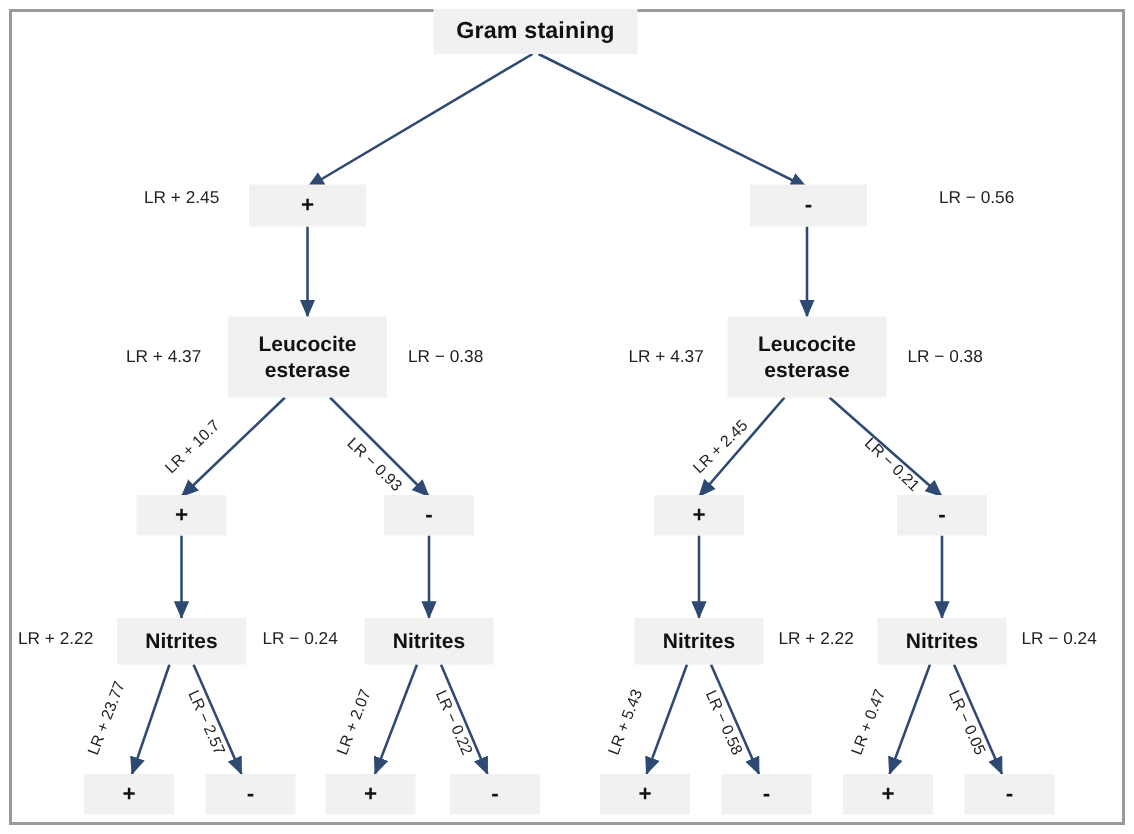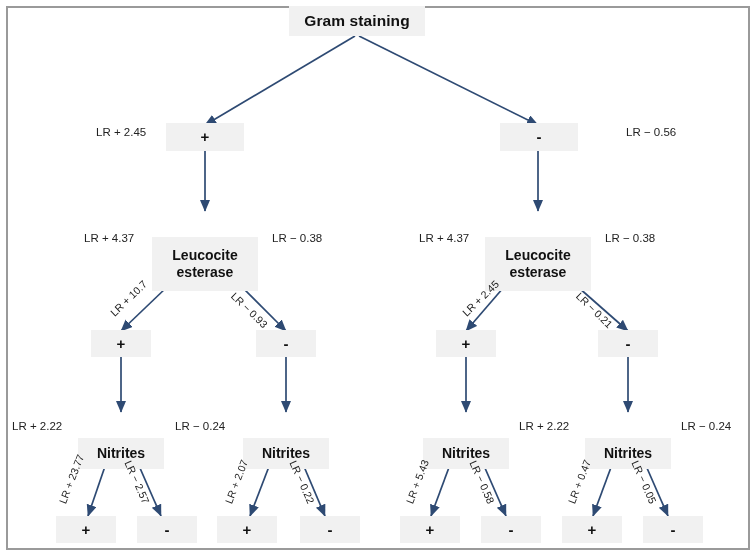--- a/index.html
+++ b/index.html
@@ -48,21 +48,20 @@
     box-sizing: border-box;
     line-height: 1.18;
     white-space: pre-line;
   }
   .node-root {
     font-size: 15.5px;
     letter-spacing: 0.1px;
   }
   .node-test {
     font-size: 14px;
-    margin-top: 26px;
   }
   .node-sign {
     font-size: 15px;
     font-weight: bold;
   }
   .lr {
     position: absolute;
     font-size: 11.5px;
     color: #222222;
     font-weight: normal;

